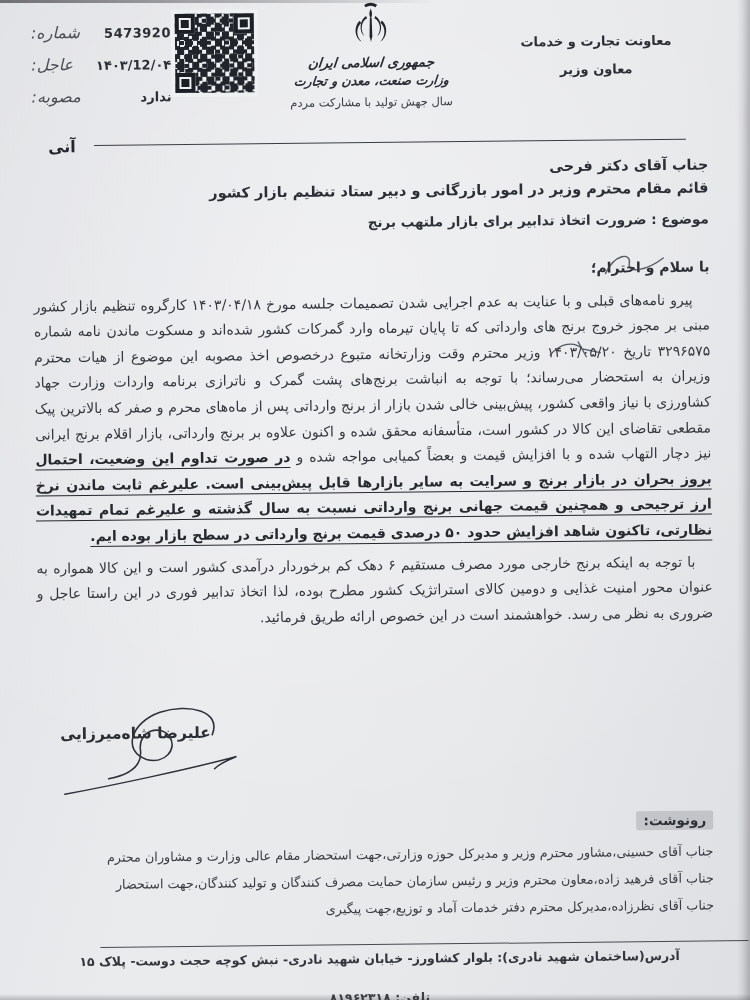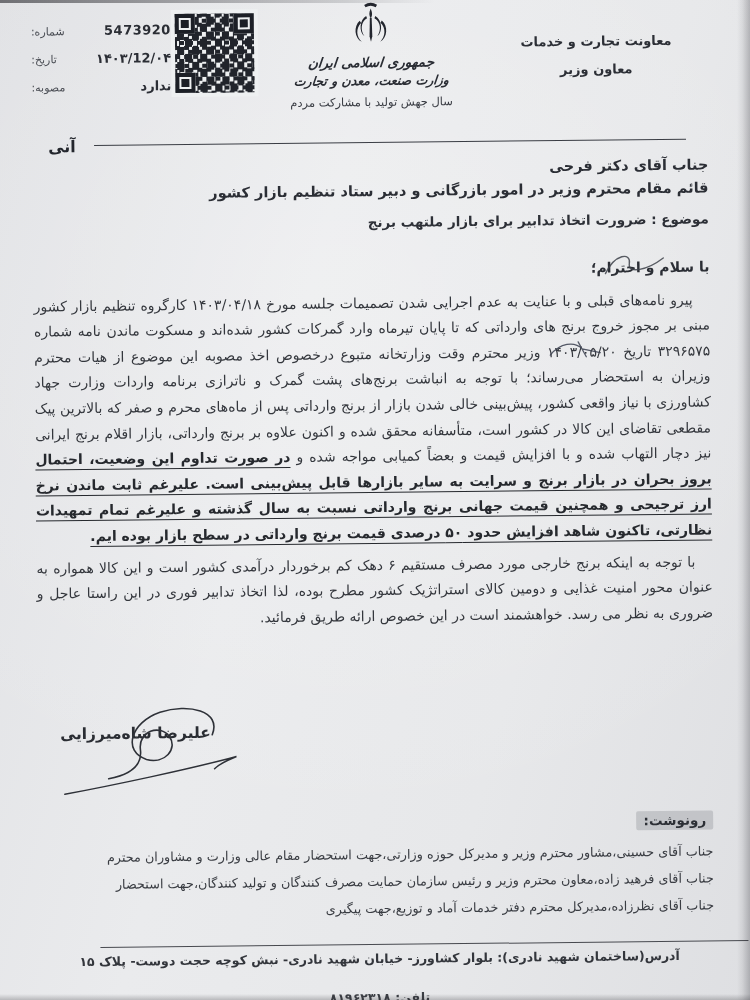--- a/index.html
+++ b/index.html
@@ -20,21 +20,21 @@
   .edge-top   { position:absolute; top:0; left:0; width:58%; height:3px;
                 background:linear-gradient(to right,rgba(35,35,40,0.6),rgba(35,35,40,0.15) 80%,transparent); }
   .edge-right { position:absolute; top:0; right:0; width:13px; height:100%;
                 background:linear-gradient(to left,rgba(55,55,62,0.30),rgba(55,55,62,0.08) 60%,transparent); }
   .edge-bottom{ position:absolute; bottom:0; left:0; width:100%; height:6px;
                 background:linear-gradient(to top,rgba(40,40,45,0.25),transparent); }
 
   
   .meta { position:absolute; top:20px; left:36px; width:140px; font-size:12px; color:#3c3f46; }
   .meta-row { display:flex; justify-content:space-between; align-items:baseline; margin-bottom:13px; }
-  .meta-row .lbl { font-size:11px; color:#4a4d54; }
+  .meta-row .lbl { font-size:16px; color:#4a4d54;font-style:italic; }
   .meta-row .val { font-weight:bold; font-size:13px; color:#2b2e35; letter-spacing:0.5px; }
 
   
   .qr { position:absolute; top:8px; left:176px; width:87px; height:87px; background:#eef0f1;
         padding:4px; }
   .qr-grid { position:relative; width:100%; height:100%;
     background:
       repeating-conic-gradient(#21242b 0% 25%, transparent 0% 50%) 0 0 / 9px 9px,
       repeating-conic-gradient(transparent 0% 25%, #21242b 0% 50%) 2px 3px / 15px 15px,
       #eef0f1;
@@ -103,21 +103,21 @@
 <div class="sheet">
   <div class="tilt">
 
     <div class="meta">
       <div class="meta-row">
         <span class="val">5473920</span>
         <span class="lbl">شماره:</span>
       </div>
       <div class="meta-row">
         <span class="val">۱۴۰۳/12/۰۴</span>
-        <span class="lbl">تاریخ:</span>
+        <span class="lbl">عاجل:</span>
       </div>
       <div class="meta-row">
         <span class="val">ندارد</span>
         <span class="lbl">مصوبه:</span>
       </div>
     </div>
 
     <div class="qr">
       <div class="qr-grid">
         <span class="finder tl"></span>

